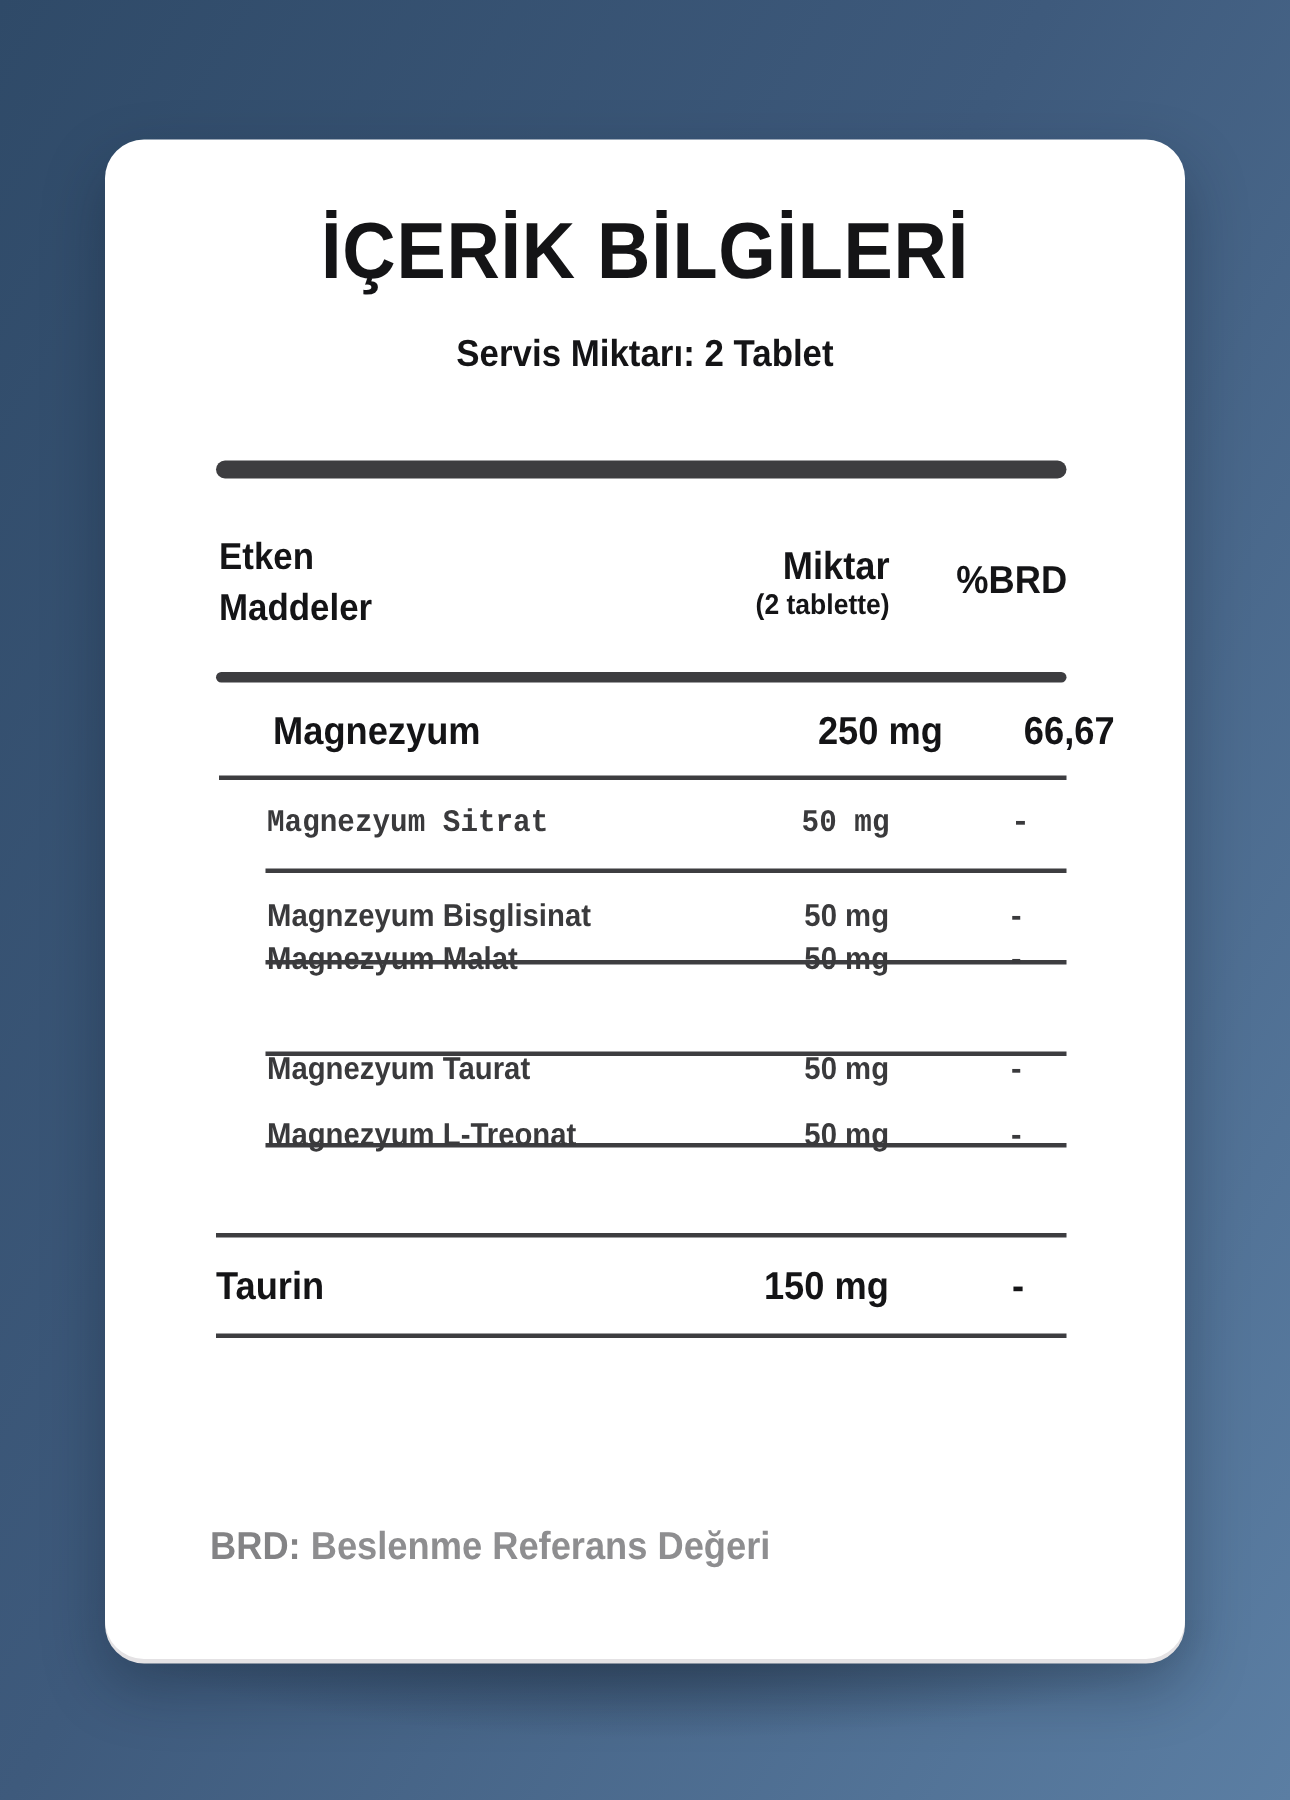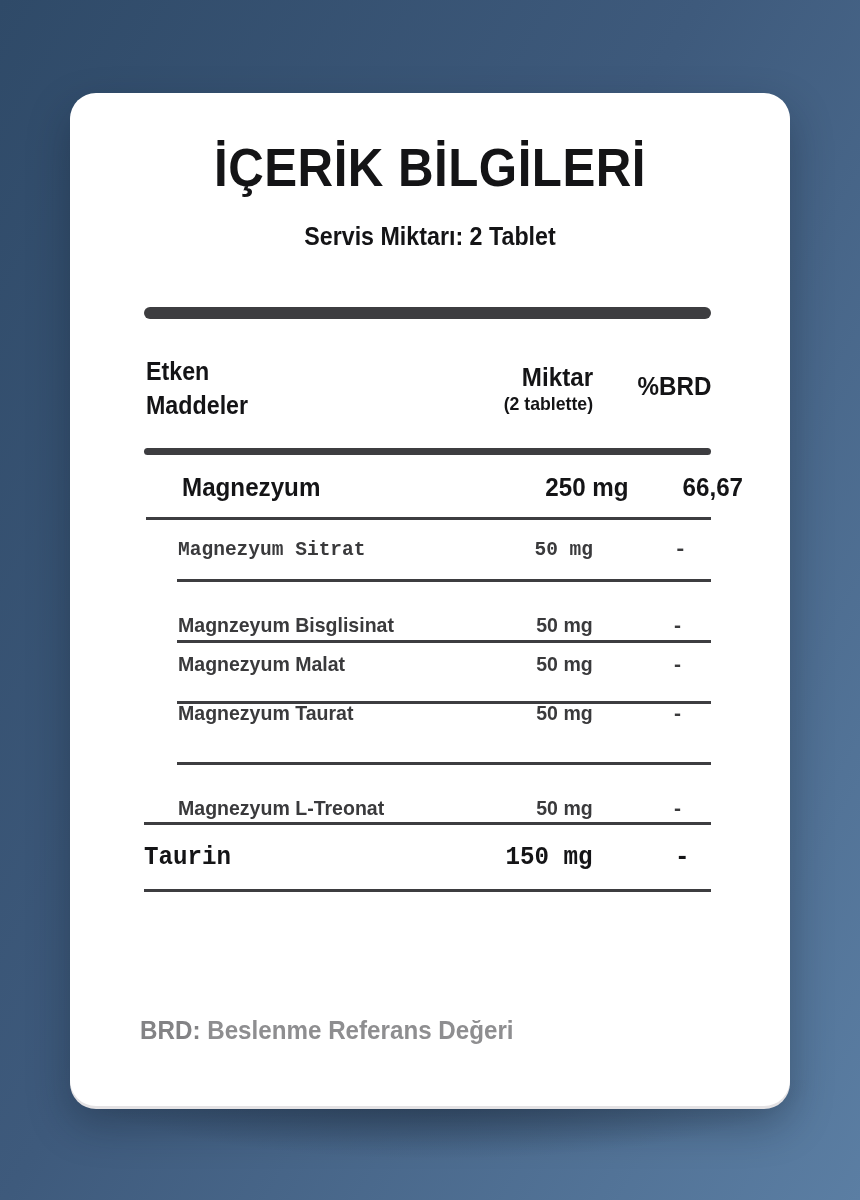--- a/index.html
+++ b/index.html
@@ -98,49 +98,49 @@
 </div>
 <div class="line" style="left:146px; top:517px; width:565px;"></div>
 
 <div class="row sub" style="top:530px;font-family:Liberation Mono, monospace;">
   <span class="name">Magnezyum Sitrat</span>
   <span class="amt">50 mg</span>
   <span class="brd">-</span>
 </div>
 <div class="line" style="left:177px; top:579px; width:534px;"></div>
 
-<div class="row sub" style="top:591px;margin-top:14px;">
+<div class="row sub" style="top:591px;">
   <span class="name">Magnzeyum Bisglisinat</span>
   <span class="amt">50 mg</span>
   <span class="brd">-</span>
 </div>
 <div class="line" style="left:177px; top:640px; width:534px;"></div>
 
-<div class="row sub" style="top:644px;text-decoration:underline;">
+<div class="row sub" style="top:620px;text-decoration:underline;">
   <span class="name">Magnezyum Malat</span>
   <span class="amt">50 mg</span>
   <span class="brd">-</span>
 </div>
 <div class="line" style="left:177px; top:701px; width:534px;"></div>
 
 <div class="row sub" style="top:693px;">
   <span class="name">Magnezyum Taurat</span>
   <span class="amt">50 mg</span>
   <span class="brd">-</span>
 </div>
 <div class="line" style="left:177px; top:762px; width:534px;"></div>
 
-<div class="row sub" style="top:788px;">
+<div class="row sub" style="top:737px;">
   <span class="name">Magnezyum L-Treonat</span>
   <span class="amt">50 mg</span>
   <span class="brd">-</span>
 </div>
 <div class="line" style="left:144px; top:822px; width:567px;"></div>
 
-<div class="row main" style="top:837px;font-family:Liberation Mono, monospace;">
+<div class="row main" style="top:837px;">
   <span class="name" style="left:144px;">Taurin</span>
   <span class="amt">150 mg</span>
   <span class="brd dash">-</span>
 </div>
 <div class="line" style="left:144px; top:889px; width:567px;"></div>
 
 <div class="footnote">
   <span class="abbr">BRD:</span><span class="rest"> Beslenme Referans Değeri</span>
 </div>
 

